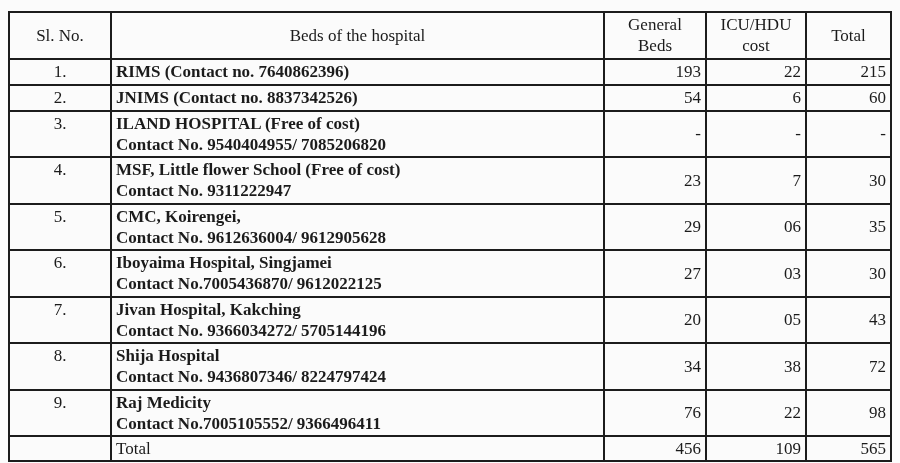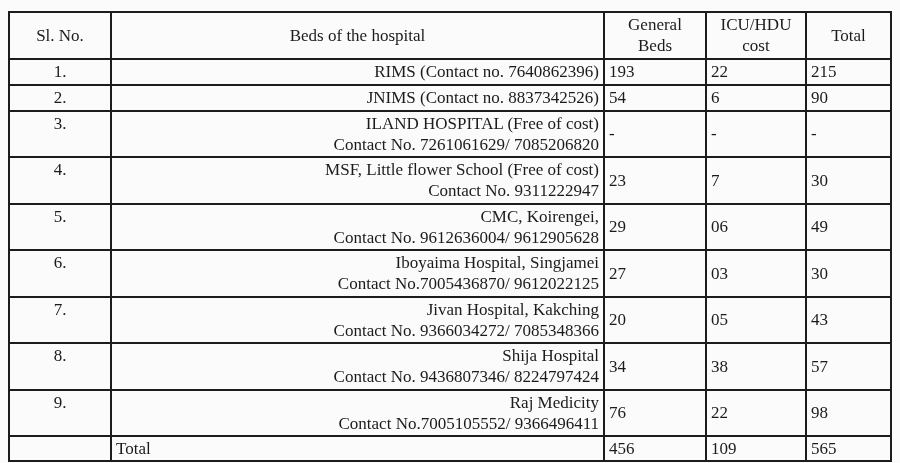--- a/index.html
+++ b/index.html
@@ -39,26 +39,27 @@
   }
   .h-header { height: 42px; padding-left: 21px; }
   .h-single { height: 26px; }
   .h-double { height: 43px; }
   .h-footer { height: 22px; }
   td.sl {
     text-align: center;
     vertical-align: top;
   }
   td.name {
-    text-align: right;
+    text-align: left;
     vertical-align: top;
     padding-left: 8px;
+    font-weight: bold;
   }
   td.num {
-    text-align: left;
+    text-align: right;
     vertical-align: middle;
   }
   td.footer-label {
     text-align: left;
     vertical-align: middle;
     padding-left: 8px;
   }
 </style>
 </head>
 <body>
@@ -87,69 +88,69 @@
         <td class="name">RIMS (Contact no. 7640862396)</td>
         <td class="num">193</td>
         <td class="num">22</td>
         <td class="num">215</td>
       </tr>
       <tr class="h-single">
         <td class="sl">2.</td>
         <td class="name">JNIMS (Contact no. 8837342526)</td>
         <td class="num">54</td>
         <td class="num">6</td>
-        <td class="num">90</td>
+        <td class="num">60</td>
       </tr>
       <tr class="h-double">
         <td class="sl">3.</td>
         <td class="name">ILAND HOSPITAL (Free of cost)
-Contact No. 7261061629/ 7085206820</td>
+Contact No. 9540404955/ 7085206820</td>
         <td class="num">-</td>
         <td class="num">-</td>
         <td class="num">-</td>
       </tr>
       <tr class="h-double">
         <td class="sl">4.</td>
         <td class="name">MSF, Little flower School (Free of cost)
 Contact No. 9311222947</td>
         <td class="num">23</td>
         <td class="num">7</td>
         <td class="num">30</td>
       </tr>
       <tr class="h-double">
         <td class="sl">5.</td>
         <td class="name">CMC, Koirengei,
 Contact No. 9612636004/ 9612905628</td>
         <td class="num">29</td>
         <td class="num">06</td>
-        <td class="num">49</td>
+        <td class="num">35</td>
       </tr>
       <tr class="h-double">
         <td class="sl">6.</td>
         <td class="name">Iboyaima Hospital, Singjamei
 Contact No.7005436870/ 9612022125</td>
         <td class="num">27</td>
         <td class="num">03</td>
         <td class="num">30</td>
       </tr>
       <tr class="h-double">
         <td class="sl">7.</td>
         <td class="name">Jivan Hospital, Kakching
-Contact No. 9366034272/ 7085348366</td>
+Contact No. 9366034272/ 5705144196</td>
         <td class="num">20</td>
         <td class="num">05</td>
         <td class="num">43</td>
       </tr>
       <tr class="h-double">
         <td class="sl">8.</td>
         <td class="name">Shija Hospital
 Contact No. 9436807346/ 8224797424</td>
         <td class="num">34</td>
         <td class="num">38</td>
-        <td class="num">57</td>
+        <td class="num">72</td>
       </tr>
       <tr class="h-double">
         <td class="sl">9.</td>
         <td class="name">Raj  Medicity
 Contact No.7005105552/ 9366496411</td>
         <td class="num">76</td>
         <td class="num">22</td>
         <td class="num">98</td>
       </tr>
       <tr class="h-footer">

